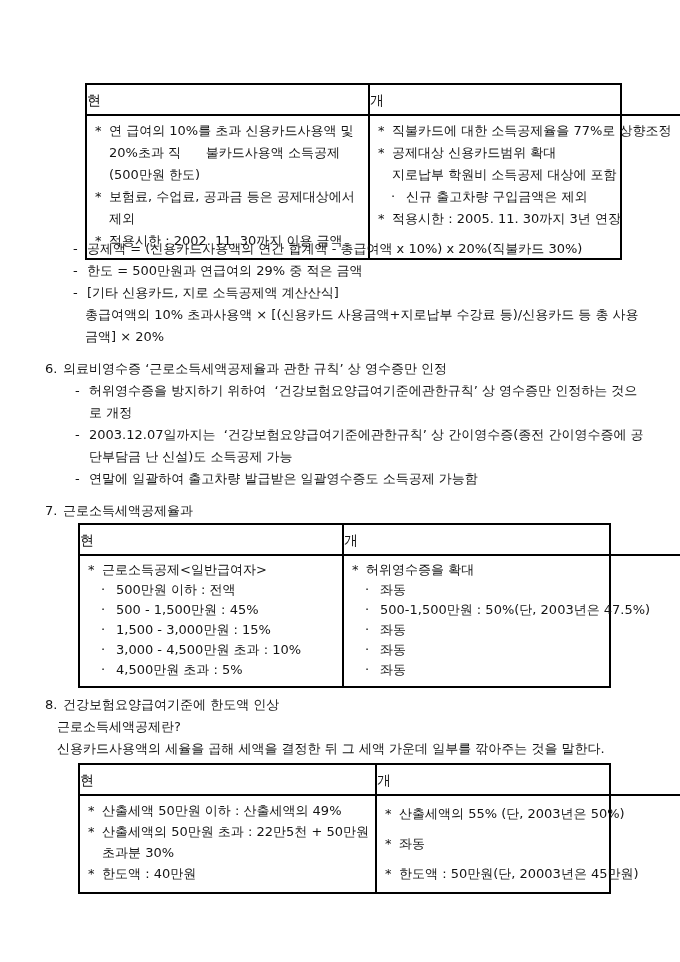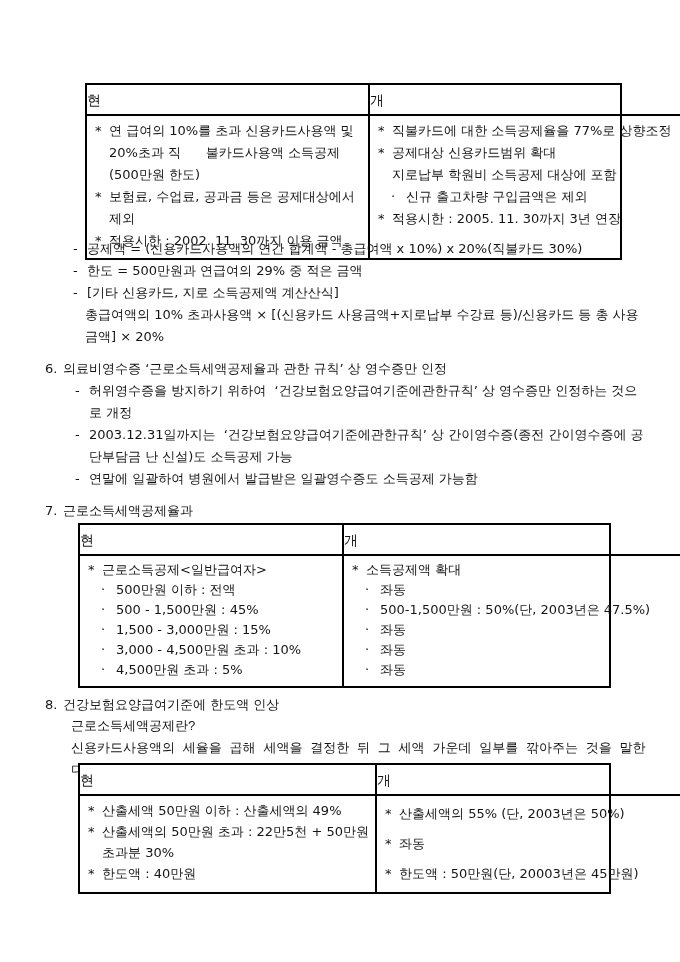--- a/index.html
+++ b/index.html
@@ -35,21 +35,21 @@
   
   .notes { position:absolute; top:238px; left:73px; width:566px; }
   .notes .item.cont { padding-left:12px; }
   .sec { position:absolute; }
   .sec-title { position:relative; padding-left:18px; }
   .sec-title > .num { position:absolute; left:0; top:0; }
   .sec-items { margin-left:30px; }
   .sec6 { top:358px; left:45px; width:602px; }
   .sec7 { top:500px; left:45px; width:602px; }
   .sec8 { top:694px; left:45px; width:606px; }
-  .sec8 .sub { margin-left:26px;font-family:Liberation Mono, monospace; }
+  .sec8 .sub { margin-left:12px; }
 </style>
 </head>
 <body>
 
 <div class="doc">
 
   <section class="tbl t1">
     <div class="th colL">현          행</div>
     <div class="th">개          정</div>
     <div class="td colL">
@@ -70,42 +70,42 @@
     <div class="item"><span class="m">-</span><span class="t">공제액 = (신용카드사용액의 연간 합계액 - 총급여액 x 10%) x 20%(직불카드 30%)</span></div>
     <div class="item"><span class="m">-</span><span class="t">한도 = 500만원과 연급여의 29% 중 적은 금액</span></div>
     <div class="item"><span class="m">-</span><span class="t">[기타 신용카드, 지로 소득공제액 계산산식]</span></div>
     <div class="item cont"><span class="m"></span><span class="t">총급여액의 10% 초과사용액 × [(신용카드 사용금액+지로납부 수강료 등)/신용카드 등 총 사용금액] × 20%</span></div>
   </div>
 
   <div class="sec sec6">
     <div class="sec-title"><span class="num">6.</span><span class="t">의료비영수증 ‘근로소득세액공제율과 관한 규칙’ 상 영수증만 인정</span></div>
     <div class="sec-items">
       <div class="item"><span class="m">-</span><span class="t">허위영수증을 방지하기 위하여  ‘건강보험요양급여기준에관한규칙’ 상 영수증만 인정하는 것으로 개정</span></div>
-      <div class="item"><span class="m">-</span><span class="t">2003.12.31일까지는  ‘건강보험요양급여기준에관한규칙’ 상 간이영수증(종전 간이영수증에 공단부담금 난 신설)도 소득공제 가능</span></div>
-      <div class="item"><span class="m">-</span><span class="t">연말에 일괄하여 병원에서 발급받은 일괄영수증도 소득공제 가능함</span></div>
+      <div class="item"><span class="m">-</span><span class="t">2003.12.07일까지는  ‘건강보험요양급여기준에관한규칙’ 상 간이영수증(종전 간이영수증에 공단부담금 난 신설)도 소득공제 가능</span></div>
+      <div class="item"><span class="m">-</span><span class="t">연말에 일괄하여 출고차량 발급받은 일괄영수증도 소득공제 가능함</span></div>
     </div>
   </div>
 
   <div class="sec sec7">
     <div class="sec-title"><span class="num">7.</span><span class="t">근로소득세액공제율과</span></div>
   </div>
 
   <section class="tbl t2">
     <div class="th colL">현          행</div>
     <div class="th">개          정</div>
     <div class="td colL">
       <div class="item"><span class="m">*</span><span class="t">근로소득공제&lt;일반급여자&gt;</span></div>
       <div class="item ind1"><span class="m">·</span><span class="t">500만원 이하 : 전액</span></div>
       <div class="item ind1"><span class="m">·</span><span class="t">500 - 1,500만원 : 45%</span></div>
       <div class="item ind1"><span class="m">·</span><span class="t">1,500 - 3,000만원 : 15%</span></div>
       <div class="item ind1"><span class="m">·</span><span class="t">3,000 - 4,500만원 초과 : 10%</span></div>
       <div class="item ind1"><span class="m">·</span><span class="t">4,500만원 초과 : 5%</span></div>
     </div>
     <div class="td">
-      <div class="item"><span class="m">*</span><span class="t">소득공제액 확대</span></div>
+      <div class="item"><span class="m">*</span><span class="t">허위영수증을 확대</span></div>
       <div class="item ind1"><span class="m">·</span><span class="t">좌동</span></div>
       <div class="item ind1"><span class="m">·</span><span class="t">500-1,500만원 : 50%(단, 2003년은 47.5%)</span></div>
       <div class="item ind1"><span class="m">·</span><span class="t">좌동</span></div>
       <div class="item ind1"><span class="m">·</span><span class="t">좌동</span></div>
       <div class="item ind1"><span class="m">·</span><span class="t">좌동</span></div>
     </div>
   </section>
 
   <div class="sec sec8">
     <div class="sec-title"><span class="num">8.</span><span class="t">건강보험요양급여기준에 한도액 인상</span></div>

